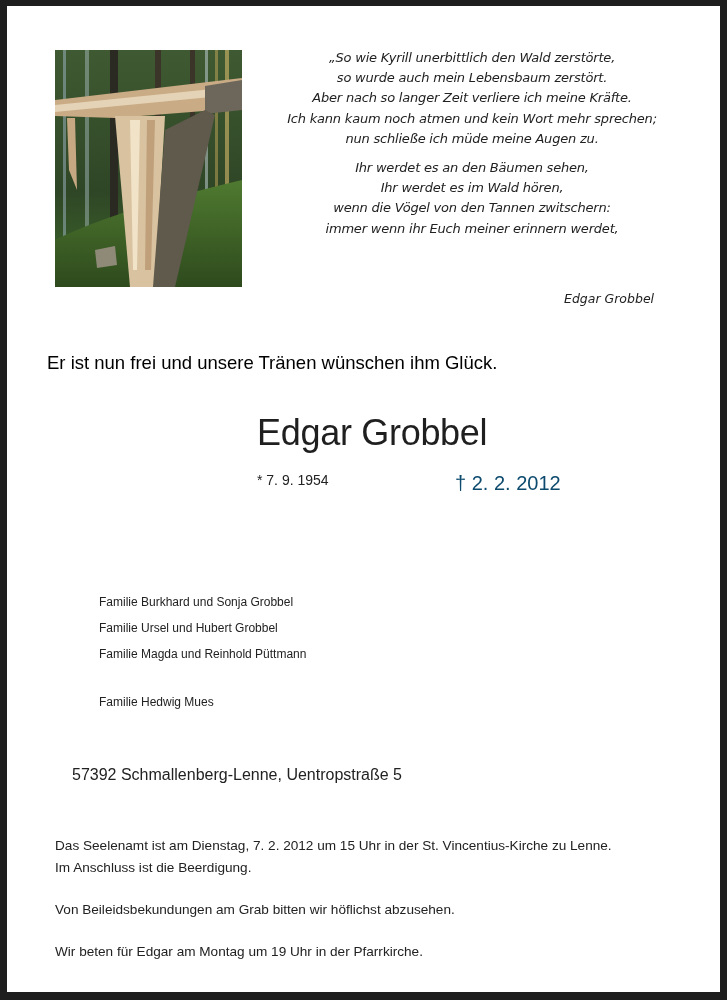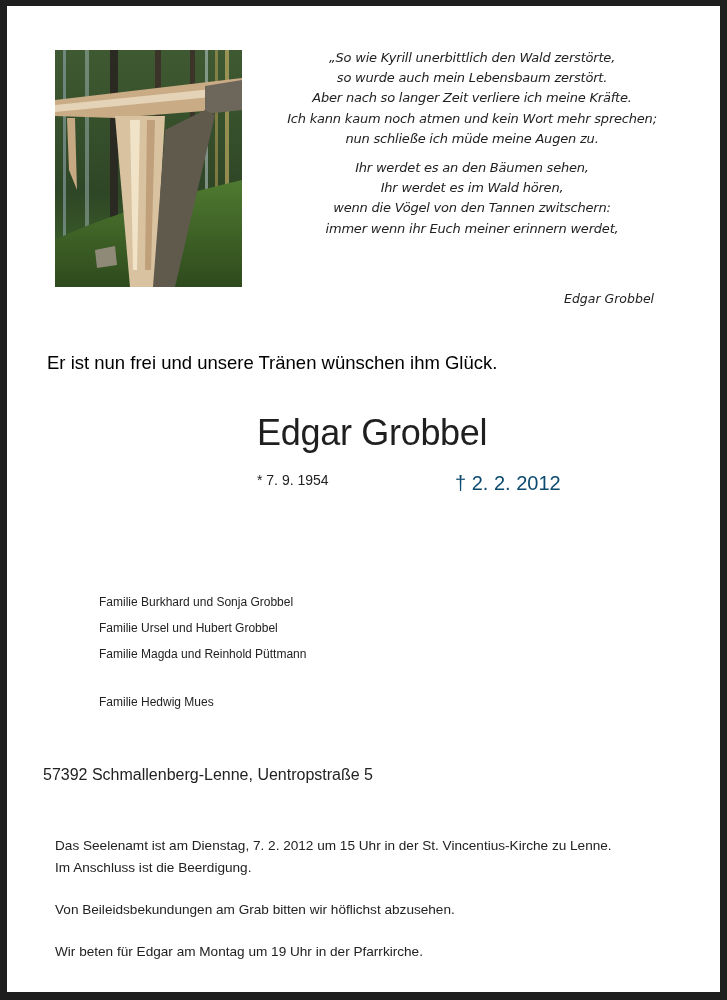--- a/index.html
+++ b/index.html
@@ -11,21 +11,21 @@
   .poem .line { display: block; white-space: nowrap; }
   .poem-sig { position: absolute; left: 557px; top: 285px; font-family: "DejaVu Sans", sans-serif; font-style: italic; font-size: 12.5px; color: #222; }
   .motto { position: absolute; left: 40px; top: 346px; font-size: 18.5px; color: #000000; }
   .name { position: absolute; left: 250px; top: 406px; font-size: 36px; color: #1f1f1f; letter-spacing: -0.3px; }
   .born { position: absolute; left: 250px; top: 466px; font-size: 14px; color: #222; }
   .died { position: absolute; left: 403px; top: 466px; font-size: 20px; color: #0c4a6e; margin-left: 45px; }
   .mourners { position: absolute; left: 48px; top: 533px; font-size: 18.5px; color: #222; }
   .families { position: absolute; left: 48px; top: 583px; font-size: 12px; line-height: 26px; color: #222; margin-left: 44px; }
   .families .line { display: block; }
   .families .gap { height: 22px; }
-  .address { position: absolute; left: 36px; top: 760px; font-size: 16px; color: #222; }
+  .address { position: absolute; left: 65px; top: 760px; font-size: 16px; color: #222; }
   .notes { position: absolute; left: 48px; top: 829px; font-size: 13.6px; line-height: 22px; color: #222; }
   .notes .line { display: block; }
   .notes .gap { height: 20px; }
 </style>
 </head>
 <body>
 
 <div class="page">
 
   <div class="photo">

